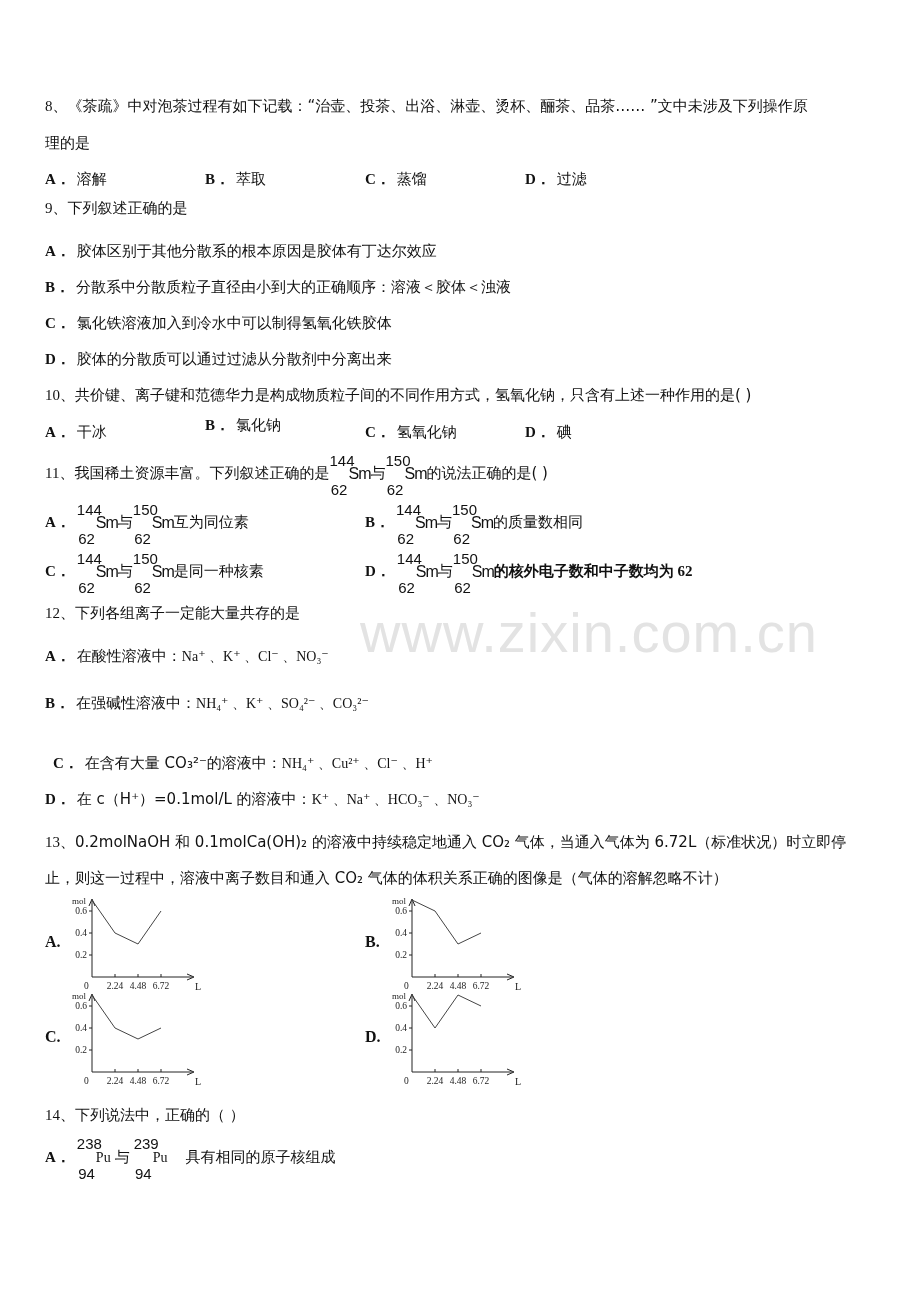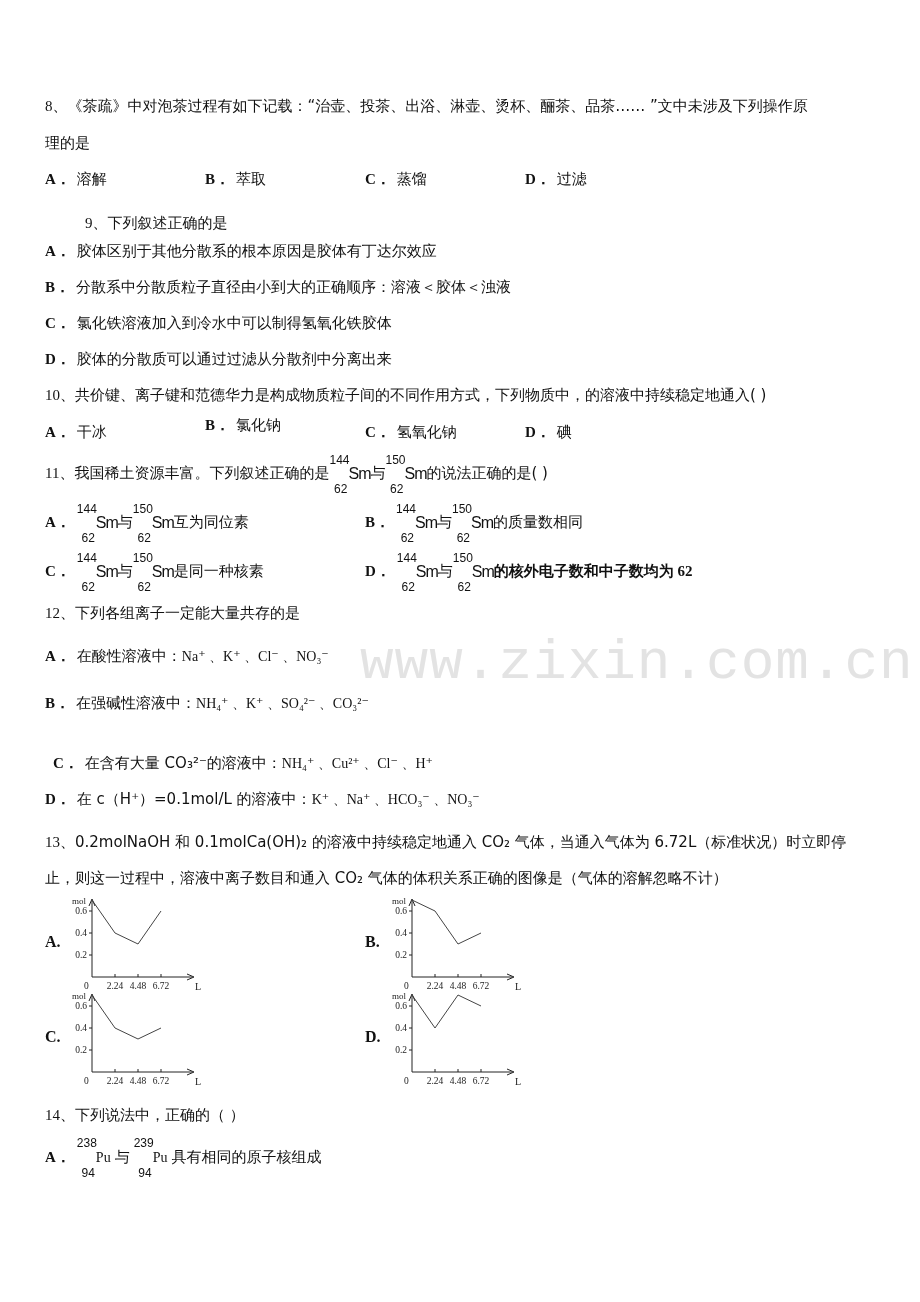--- a/index.html
+++ b/index.html
@@ -15,31 +15,31 @@
     font-size: 15px; line-height: 20px;
   }
   .qnum { font-family: "Liberation Serif", "DejaVu Serif", serif; font-size: 15px; }
   .opt { position: absolute; white-space: nowrap;
     font-family: "DejaVu Sans", "Liberation Sans", sans-serif; font-size: 15px; line-height: 20px; }
   .lbl { font-family: "Liberation Serif", "DejaVu Serif", serif; font-weight: bold; margin-right: 6px; }
   .chem { font-family: "Liberation Serif", "DejaVu Serif", serif; font-size: 14px; }
   .b { font-family: "Liberation Serif", "DejaVu Serif", serif; font-weight: bold; }
   .nuc { display: inline-block; position: relative; vertical-align: middle; }
   .nuc .mass, .nuc .z {
-    position: absolute; left: 0; font-size: 12px; font-family: "Liberation Sans", sans-serif;
+    position: absolute; left: 0; font-size: 15px; font-family: "Liberation Sans", sans-serif;
     line-height: 9px; width: 18px; text-align: right;
   }
   .nuc .mass { top: -8px; }
   .nuc .z { bottom: -10px; }
   .nuc .sym { padding-left: 19px; font-family: "Liberation Sans", sans-serif; font-size: 16px; letter-spacing: -1px; }
   .nuc2 .sym { font-family: "Liberation Serif", serif; font-size: 14px; letter-spacing: 0; }
   .watermark {
     position: absolute; left: 360px; top: 600px;
-    font-family: Liberation Mono, monospace;
-    font-size: 56px; color: #e3e3e3; letter-spacing: 1px; pointer-events: none; margin-top: 31px;
+    font-family: Liberation Sans, sans-serif;
+    font-size: 56px; color: #e3e3e3; letter-spacing: 1px; pointer-events: none;
   }
   .graph { position: absolute; }
   .graph svg { display: block; }
   .graph-label { position: absolute; font-family: "Liberation Serif", serif; font-weight: bold; font-size: 16px; }
 </style>
 </head>
 <body>
 
 <div class="watermark">www.zixin.com.cn</div>
 
@@ -47,30 +47,30 @@
   <span class="qnum">8、</span><span>《茶疏》中对泡茶过程有如下记载：“治壶、投茶、出浴、淋壶、烫杯、酾茶、品茶…… ”文中未涉及下列操作原</span>
 </div>
 <div class="line" style="top:133px;">
   <span>理的是</span>
 </div>
 <div class="opt" style="left:45px; top:169px;"><span class="lbl">A．</span><span>溶解</span></div>
 <div class="opt" style="left:205px; top:169px;"><span class="lbl">B．</span><span>萃取</span></div>
 <div class="opt" style="left:365px; top:169px;"><span class="lbl">C．</span><span>蒸馏</span></div>
 <div class="opt" style="left:525px; top:169px;"><span class="lbl">D．</span><span>过滤</span></div>
 
-<div class="line" style="top:213px;margin-left:40px;">
+<div class="line" style="top:198px;">
   <span class="qnum">9、</span><span>下列叙述正确的是</span>
 </div>
 <div class="opt" style="left:45px; top:241px;"><span class="lbl">A．</span><span>胶体区别于其他分散系的根本原因是胶体有丁达尔效应</span></div>
 <div class="opt" style="left:45px; top:277px;"><span class="lbl">B．</span><span>分散系中分散质粒子直径由小到大的正确顺序：溶液＜胶体＜浊液</span></div>
 <div class="opt" style="left:45px; top:313px;"><span class="lbl">C．</span><span>氯化铁溶液加入到冷水中可以制得氢氧化铁胶体</span></div>
 <div class="opt" style="left:45px; top:349px;"><span class="lbl">D．</span><span>胶体的分散质可以通过过滤从分散剂中分离出来</span></div>
 
 <div class="line" style="top:385px;">
-  <span class="qnum">10、</span><span>共价键、离子键和范德华力是构成物质粒子间的不同作用方式，下列物质中，的溶液中持续稳定地通入(       )</span>
+  <span class="qnum">10、</span><span>共价键、离子键和范德华力是构成物质粒子间的不同作用方式，氢氧化钠，只含有上述一种作用的是(       )</span>
 </div>
 <div class="opt" style="left:45px; top:422px;"><span class="lbl">A．</span><span>干冰</span></div>
 <div class="opt" style="left:205px; top:415px;"><span class="lbl">B．</span><span>氯化钠</span></div>
 <div class="opt" style="left:365px; top:422px;text-align:center;"><span class="lbl">C．</span><span>氢氧化钠</span></div>
 <div class="opt" style="left:525px; top:422px;"><span class="lbl">D．</span><span>碘</span></div>
 
 <div class="line" style="top:463px;">
   <span class="qnum">11、</span><span>我国稀土资源丰富。下列叙述正确的是</span><span class="nuc"><span class="mass">144</span><span class="z">62</span><span class="sym">Sm</span></span><span>与</span><span class="nuc"><span class="mass">150</span><span class="z">62</span><span class="sym">Sm</span></span><span>的说法正确的是( )</span>
 </div>
 
@@ -204,13 +204,13 @@
         <line x1="94" y1="82" x2="94" y2="79" stroke="#222" stroke-width="1"></line>
         <text x="94" y="94" font-size="9.5" text-anchor="middle" font-family="Liberation Serif, serif" fill="#222">6.72</text>
         <polyline points="25,5 48,38 71,5 94,16" fill="none" stroke="#444" stroke-width="1"></polyline>
       </svg>
     </div>
   </div>
 
 <div class="line" style="top:1105px;">
   <span class="qnum">14、</span><span>下列说法中，正确的（        ）</span>
 </div>
-<div class="opt" style="left:45px; top:1147px;"><span class="lbl">A．</span><span class="nuc nuc2"><span class="mass">238</span><span class="z">94</span><span class="sym">Pu</span></span><span style="margin:0 4px;">与</span><span class="nuc nuc2"><span class="mass">239</span><span class="z">94</span><span class="sym">Pu</span></span><span style="margin-left:4px;">具有相同的原子核组成</span></div>
+<div class="opt" style="left:45px; top:1147px;"><span class="lbl">A．</span><span class="nuc nuc2"><span class="mass">238</span><span class="z">94</span><span class="sym">Pu</span></span><span style="margin:0 4px;">与</span><span class="nuc nuc2"><span class="mass">239</span><span class="z">94</span><span class="sym">Pu</span></span><span style="margin-left:18px;">具有相同的原子核组成</span></div>
 
 </body></html>

